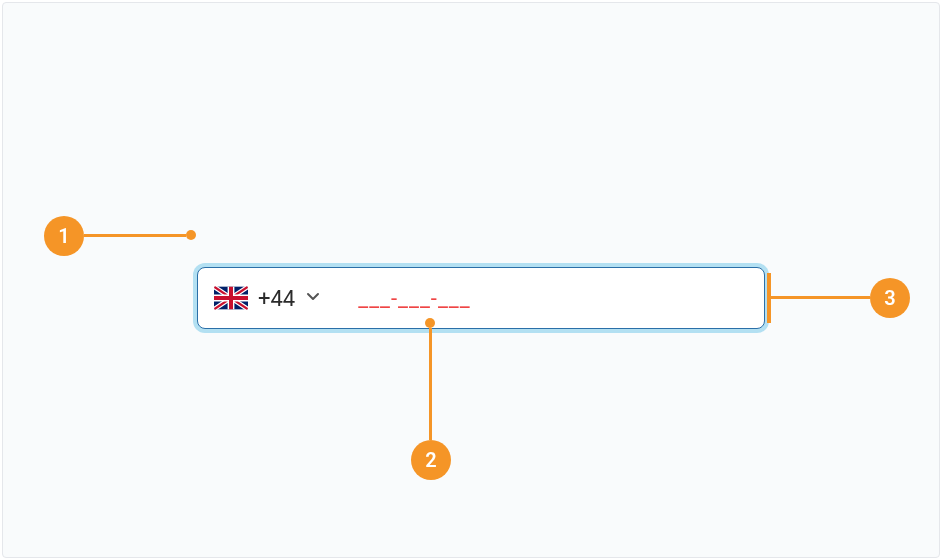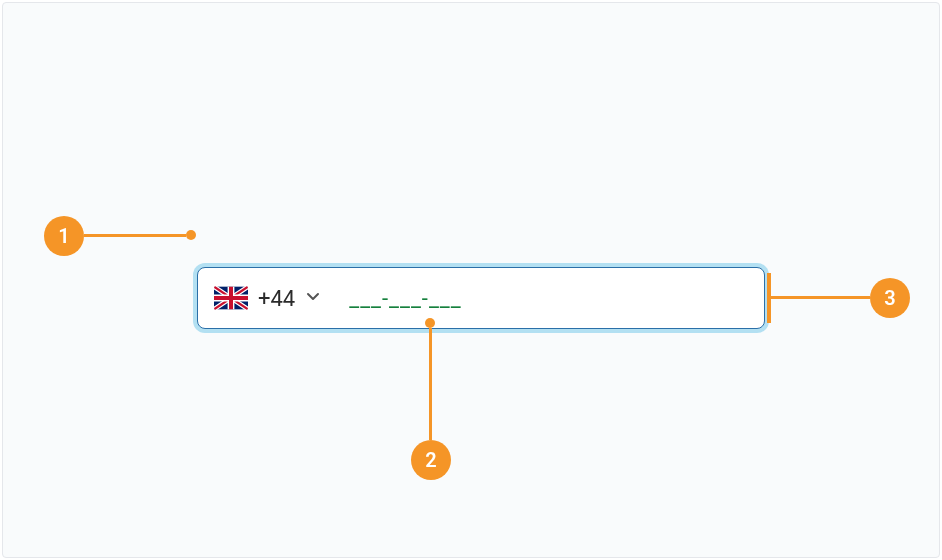--- a/index.html
+++ b/index.html
@@ -31,20 +31,21 @@
     top: 264px;
     width: 568px;
     height: 62px;
     background: #fff;
     border: 1px solid #2b6fa8;
     border-radius: 8px;
     box-shadow: 0 0 0 4px #b3e0f2;
     display: flex;
     align-items: center;
     padding: 0 16px;
+    gap: 25px;
   }
   .country-select {
     display: flex;
     align-items: center;
     gap: 10px;
     cursor: pointer;
   }
   .flag {
     width: 34px;
     height: 24px;
@@ -54,23 +55,23 @@
     flex-shrink: 0;
   }
   .dial-code {
     font-size: 22px;
     color: #2b2b2b;
   }
   .chevron {
     color: #555;
   }
   .mask {
-    margin-left: 28px;
+    margin-left: 12px;
     font-size: 22px;
-    color: #15803d;
+    color: #ef4444;
     letter-spacing: 1px;
   }
 
   
   .badge {
     position: absolute;
     width: 40px; height: 40px;
     border-radius: 50%;
     background: #f59527;
     color: #fff;

